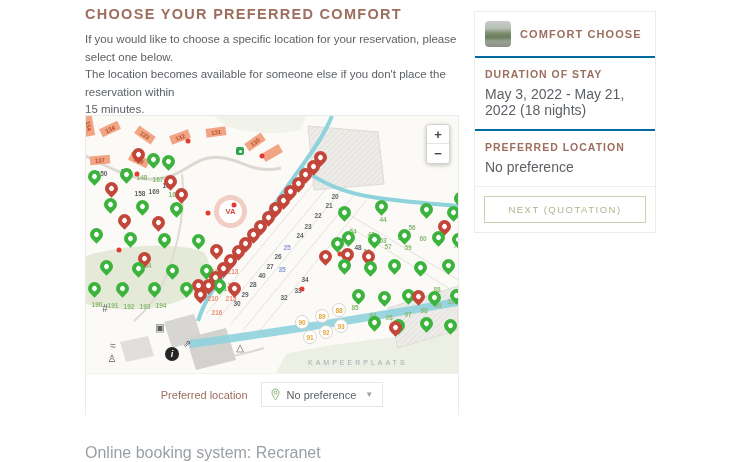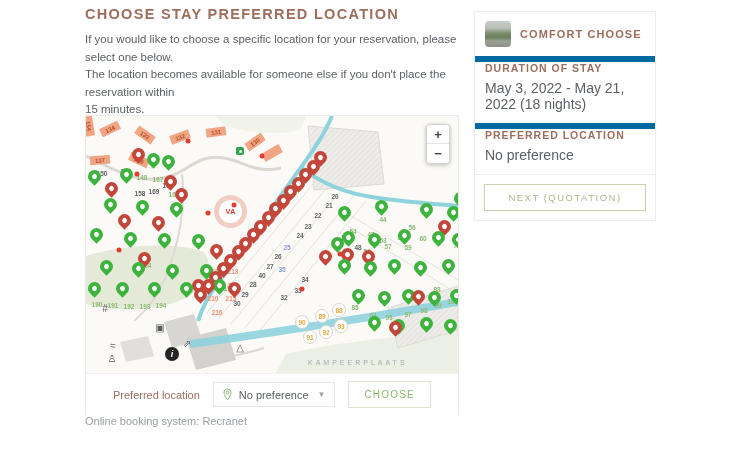--- a/index.html
+++ b/index.html
@@ -57,41 +57,41 @@
   
   .ctrl-row{height:41px;display:flex;align-items:center;justify-content:center;gap:13px;
             border-top:1px solid #f3f1ef;background:#fff}
   .ctrl-label{font-size:11px;color:#9c6e5e}
   .dropdown{display:flex;align-items:center;gap:7px;border:1px solid #e6e6e6;background:#fff;
             padding:5px 9px;font-size:11px;color:#5c6166;cursor:pointer}
   .dropdown .caret{font-size:8px;color:#9aa0a5;margin-left:2px}
   .choose-btn{border:1px solid #dde4d4;background:#fff;color:#8bb56e;font-size:10px;letter-spacing:1.2px;
               padding:7px 15px;cursor:pointer;font-family:inherit}
 
-  .footer-note{position:absolute;left:85px;top:415px;font-size:11px;color:#9aa0a5}
+  .footer-note{position:absolute;left:85px;top:444px;font-size:16px;color:#9aa0a5}
 
   
   .side-card{position:absolute;left:474px;top:11px;width:182px;border:1px solid #eeecea;
              box-sizing:border-box;background:#fff}
   .sc-header{display:flex;align-items:center;gap:9px;padding:9px 10px}
   .thumb{width:26px;height:26px;border-radius:4px;flex:none;
          background:linear-gradient(180deg,#c9cdc9 0%,#b7bfb6 28%,#7e9170 46%,#687d5c 62%,#9aa193 78%,#8e8e86 100%)}
   .sc-title{font-size:11px;font-weight:700;letter-spacing:1.1px;color:#9c6e5e}
-  .sc-sec{border-top:6px solid #0369a1;padding:0 10px 11px 10px}
+  .sc-sec{border-top:2px solid #0369a1;padding:10px 10px 11px 10px}
   .sc-sec h3{margin:0 0 6px 0;font-size:10.5px;font-weight:700;letter-spacing:1px;color:#9c6e5e}
   .sc-sec .val{font-size:14px;color:#5c6166}
   .sc-btnrow{border-top:1px solid #f0eeeb;padding:9px 9px}
   .next-btn{width:100%;background:#fff;border:1px solid #c8d2ae;color:#a9b78f;font-size:9.5px;
             letter-spacing:1.5px;padding:7px 17px;cursor:pointer;font-family:inherit}
 </style>
 </head>
 <body>
 
 <div class="intro">
-  <h1>CHOOSE STAY PREFERRED LOCATION</h1>
+  <h1>CHOOSE YOUR PREFERRED COMFORT</h1>
   <div class="pline">If you would like to choose a specific location for your reservation, please select one below.</div>
   <div class="pline">The location becomes available for someone else if you don't place the reservation within</div>
   <div class="pline">15 minutes.</div>
 </div>
 
 <div class="map-card">
   <div class="map-canvas">
     <svg class="bg" width="372" height="257" viewBox="0 0 372 257">
       <defs>
         <pattern id="hatch" width="4" height="4" patternUnits="userSpaceOnUse" patternTransform="rotate(45)">
@@ -313,21 +313,20 @@
 
   <div class="ctrl-row">
     <span class="ctrl-label">Preferred location</span>
     <div class="dropdown">
       <svg width="9" height="13" viewBox="0 0 9 13">
         <path d="M4.5,1 C2.6,1 1,2.6 1,4.5 C1,7 4.5,12 4.5,12 C4.5,12 8,7 8,4.5 C8,2.6 6.4,1 4.5,1 Z M4.5,6 A1.5,1.5 0 1 1 4.5,3 A1.5,1.5 0 0 1 4.5,6 Z" fill="none" stroke="#8bb56e" stroke-width="1"></path>
       </svg>
       <span>No preference</span>
       <span class="caret">▼</span>
     </div>
-    <button class="choose-btn">CHOOSE</button>
   </div>
 </div>
 
 <div class="footer-note">Online booking system: Recranet</div>
 
 <div class="side-card">
   <div class="sc-header">
     <div class="thumb"></div>
     <div class="sc-title">COMFORT CHOOSE</div>
   </div>

